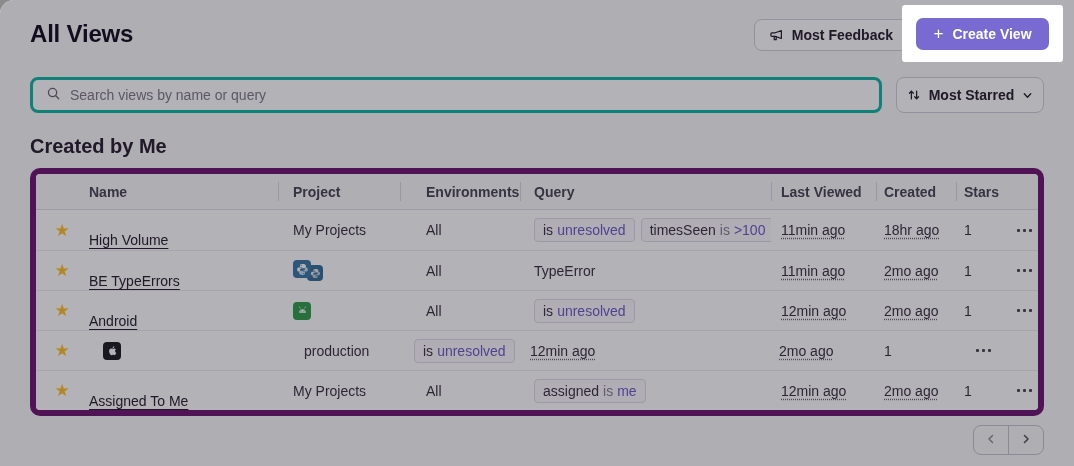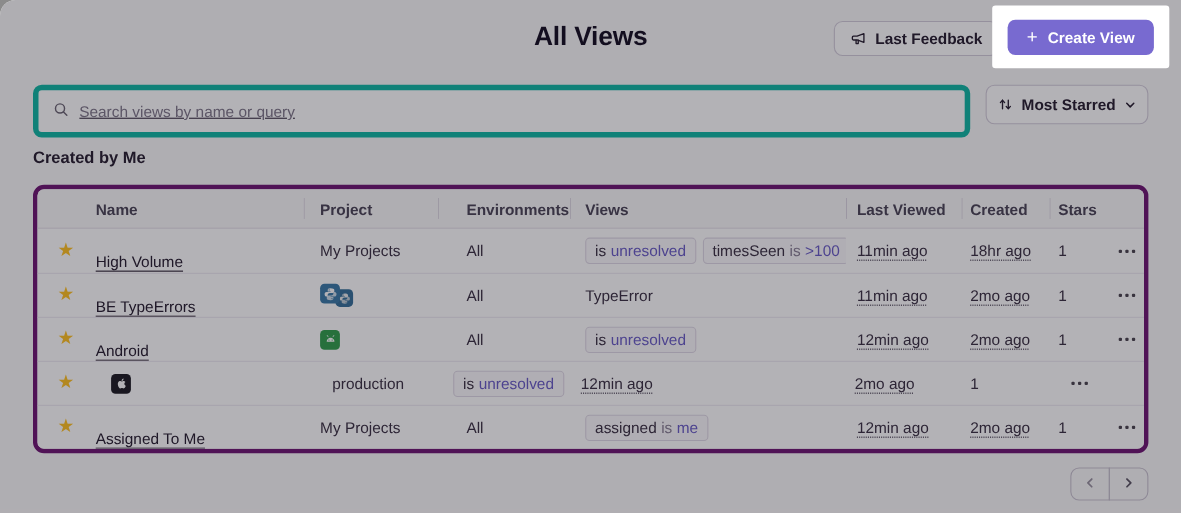--- a/index.html
+++ b/index.html
@@ -20,50 +20,50 @@
     display: flex; align-items: center; justify-content: center;
   }
   .create-view-btn {
     height: 32px; padding: 0 17px; border: none; border-radius: 7px;
     background: var(--accent, #786AD0); color: #fff; font-family: inherit;
     font-size: 14px; font-weight: 700; display: flex; align-items: center; gap: 9px; cursor: pointer;
   }
   .plus { font-size: 17px; font-weight: 400; line-height: 1; margin-top: -1px; }
 
   
-  .page-header { padding: 20px 30px 0; text-align: center; }
+  .page-header { padding: 20px 30px 0; }
   .page-title { font-size: 24px; font-weight: 700; color: #181225; letter-spacing: -0.2px; }
   .header-actions { position: absolute; top: 19px; right: 166px; }
   .feedback-btn {
     height: 32px; padding: 0 14px; border: 1px solid #D4CEDB; border-radius: 8px;
     background: #fff; color: #2B2233; font-family: inherit; font-size: 14px; font-weight: 700;
     display: flex; align-items: center; gap: 8px; cursor: pointer;
   }
   .feedback-btn svg, .sort-btn svg { display: block; }
 
   
   .toolbar { position: absolute; top: 77px; left: 30px; right: 30px; display: flex; gap: 14px; }
   .searchbar {
-    flex: 1; height: 48px; border: 5px solid #14b8a6; border-radius: 8px; background: #fff;
-    display: flex; align-items: center; gap: 9px; padding: 0 13px; text-decoration: underline;
+    flex: 1; height: 36px; border: 3px solid #14b8a6; border-radius: 8px; background: #fff;
+    display: flex; align-items: center; gap: 9px; padding: 0 13px;
   }
   .searchbar input { border: none; outline: none; background: transparent; flex: 1; font-family: inherit; font-size: 14px; color: #2B2233; }
   .searchbar input::placeholder { color: #827A8C; }
   .sort-btn {
     width: 148px; height: 36px; border: 1px solid #D4CEDB; border-radius: 8px; background: #fff;
     display: flex; align-items: center; justify-content: center; gap: 8px;
     font-family: inherit; font-size: 14px; font-weight: 700; color: #2B2233; cursor: pointer;
   }
 
-  .section-heading { position: absolute; top: 135px; left: 30px; font-size: 15px; font-weight: 700; color: #2B2233; }
+  .section-heading { position: absolute; top: 135px; left: 30px; font-size: 20px; font-weight: 700; color: #2B2233; }
 
   
   .views-table {
     position: absolute; top: 168px; left: 30px; width: 1014px;
-    border: 4px solid #701a75; border-radius: 10px; overflow: hidden; background: #fff; z-index: 1;
+    border: 6px solid #701a75; border-radius: 10px; overflow: hidden; background: #fff; z-index: 1;
   }
   .thead, .trow { display: grid; grid-template-columns: 52px 190px 122px 120px 251px 105px 80px 55px 1fr; align-items: center; }
   .thead { height: 36px; background: #FAFAFA; border-bottom: 1px solid #E3DEE8; font-weight: 700; color: #4D4759; }
   .trow { height: 40px; background: #fff; }
   .trow + .trow { border-top: 1px solid #EFEBF2; }
   .cell { position: relative; height: 100%; display: flex; align-items: center; overflow: hidden; }
   .c-star { justify-content: center; }
   .c-name { padding-left: 1px; }
   .c-proj { padding-left: 15px; text-align: right; }
   .c-env  { padding-left: 26px; }
@@ -115,21 +115,21 @@
   </div>
 
   <div class="header-actions">
     <button class="feedback-btn">
       <span>
         <svg width="15" height="15" viewBox="0 0 16 16" fill="none" stroke="#2B2233" stroke-width="1.3" stroke-linejoin="round">
           <path d="M13.2 2.8v8.4L6.6 8.9H3.1c-.6 0-1.1-.5-1.1-1.1V6.2c0-.6.5-1.1 1.1-1.1h3.5l6.6-2.3z"></path>
           <path d="M5.6 9v3.4h2.1V9.2" stroke-linecap="round"></path>
         </svg>
       </span>
-      <span>Last Feedback</span>
+      <span>Most Feedback</span>
     </button>
   </div>
 
   <div class="toolbar">
     <div class="searchbar">
       <span>
         <svg width="15" height="15" viewBox="0 0 16 16" fill="none" stroke="#6E6876" stroke-width="1.4" stroke-linecap="round">
           <circle cx="7" cy="7" r="4.4"></circle>
             <line x1="10.4" y1="10.4" x2="13.6" y2="13.6"></line>
         </svg>
@@ -153,21 +153,21 @@
   </div>
 
   <div class="section-heading">Created by Me</div>
 
   <div class="views-table">
     <div class="thead">
       <div class="cell c-star"></div>
       <div class="cell c-name">Name</div>
       <div class="cell c-proj dv">Project</div>
       <div class="cell c-env dv">Environments</div>
-      <div class="cell c-query dv">Views</div>
+      <div class="cell c-query dv">Query</div>
       <div class="cell c-lv dv">Last Viewed</div>
       <div class="cell c-cr dv">Created</div>
       <div class="cell c-stars dv">Stars</div>
       <div class="cell c-actions"></div>
     </div>
     <div id="table-body">
         <div class="trow">
           <div class="cell c-star">
             <span class="star">★</span>
           </div>

